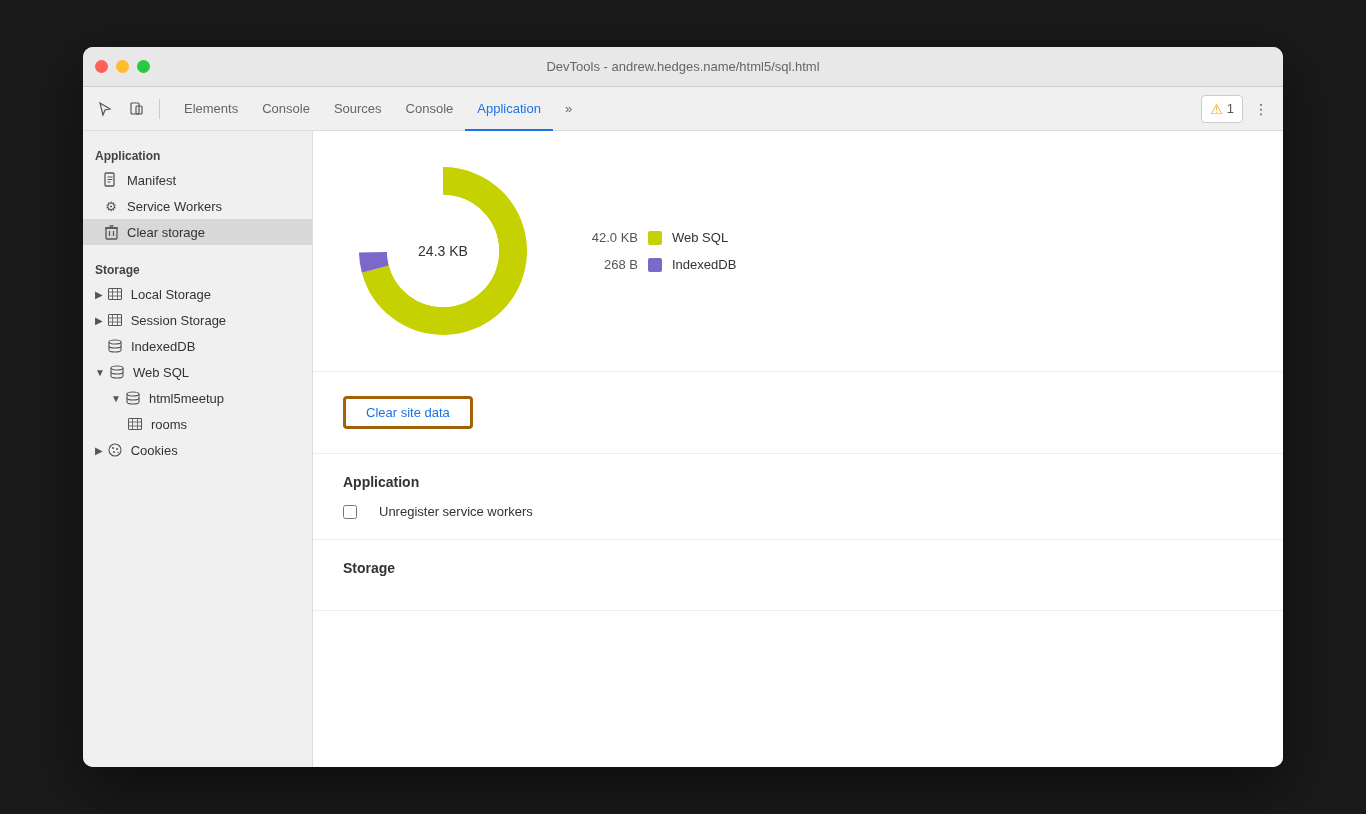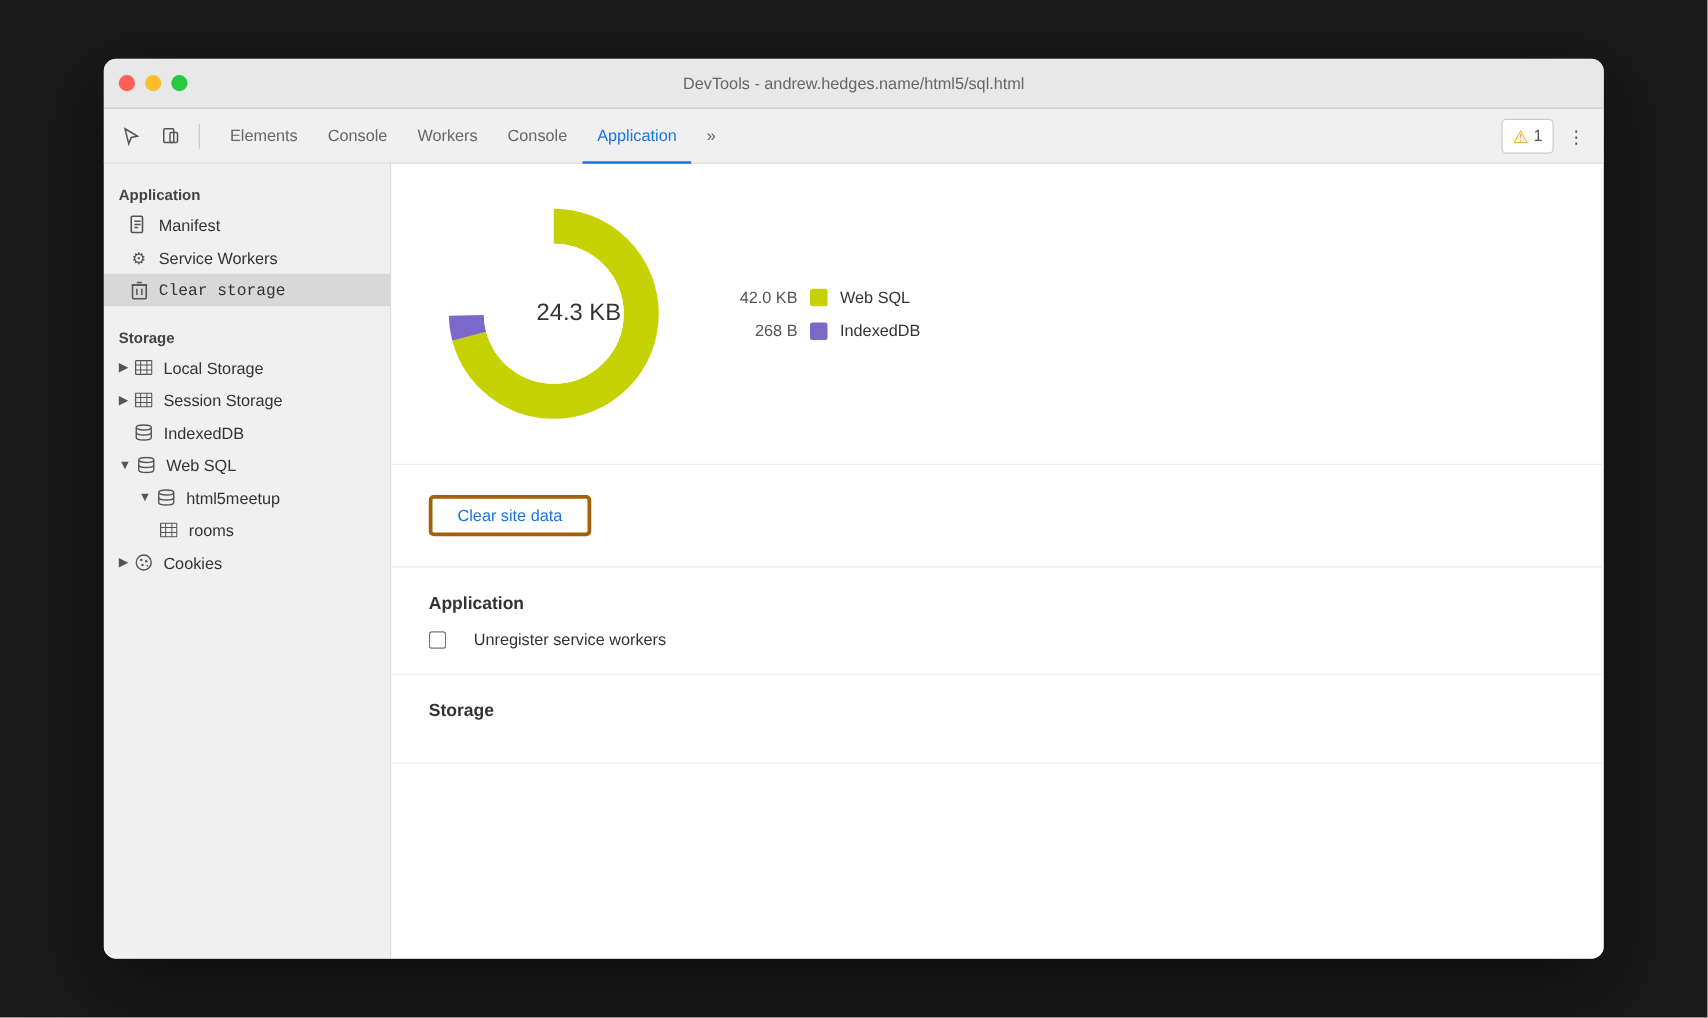--- a/index.html
+++ b/index.html
@@ -144,21 +144,21 @@
     }
     .sidebar-item {
       display: flex;
       align-items: center;
       padding: 5px 12px 5px 20px;
       font-size: 13px;
       color: #333;
       cursor: pointer;
       gap: 8px;
     }
-    .sidebar-item.active { background: #d8d8d8; font-family: Liberation Mono, monospace; }
+    .sidebar-item.active { background: #d8d8d8; }
     .sidebar-item .icon { 
       width: 16px; 
       height: 16px; 
       display: flex; 
       align-items: center; 
       justify-content: center;
       font-size: 13px;
       color: #555;
       flex-shrink: 0;
     }
@@ -186,24 +186,23 @@
       position: relative;
       width: 200px;
       height: 200px;
       flex-shrink: 0;
     }
     .donut-label {
       position: absolute;
       top: 50%;
       left: 50%;
       transform: translate(-50%, -50%);
-      font-size: 19px;
+      font-size: 14px;
       color: #333;
       font-weight: 400;
-      margin-left: 20px;
     }
     .legend {
       display: flex;
       flex-direction: column;
       gap: 12px;
     }
     .legend-item {
       display: flex;
       align-items: center;
       gap: 10px;
@@ -280,21 +279,21 @@
       <svg width="16" height="16" viewBox="0 0 16 16" fill="none">
         <rect x="2" y="2" width="8" height="11" rx="1" stroke="#555" stroke-width="1.2"></rect>
         <rect x="7" y="5" width="6" height="8" rx="1" stroke="#555" stroke-width="1.2"></rect>
       </svg>
     </button>
     <div class="toolbar-divider"></div>
 
     <div class="tab-list">
       <div class="tab">Elements</div>
       <div class="tab">Console</div>
-      <div class="tab">Workers</div>
+      <div class="tab">Sources</div>
       <div class="tab">Console</div>
       <div class="tab active">Application</div>
       <div class="tab">»</div>
     </div>
 
     <div class="toolbar-right">
       <div class="warning-badge">
         <span class="warning-icon">⚠</span>
         <span>1</span>
       </div>

